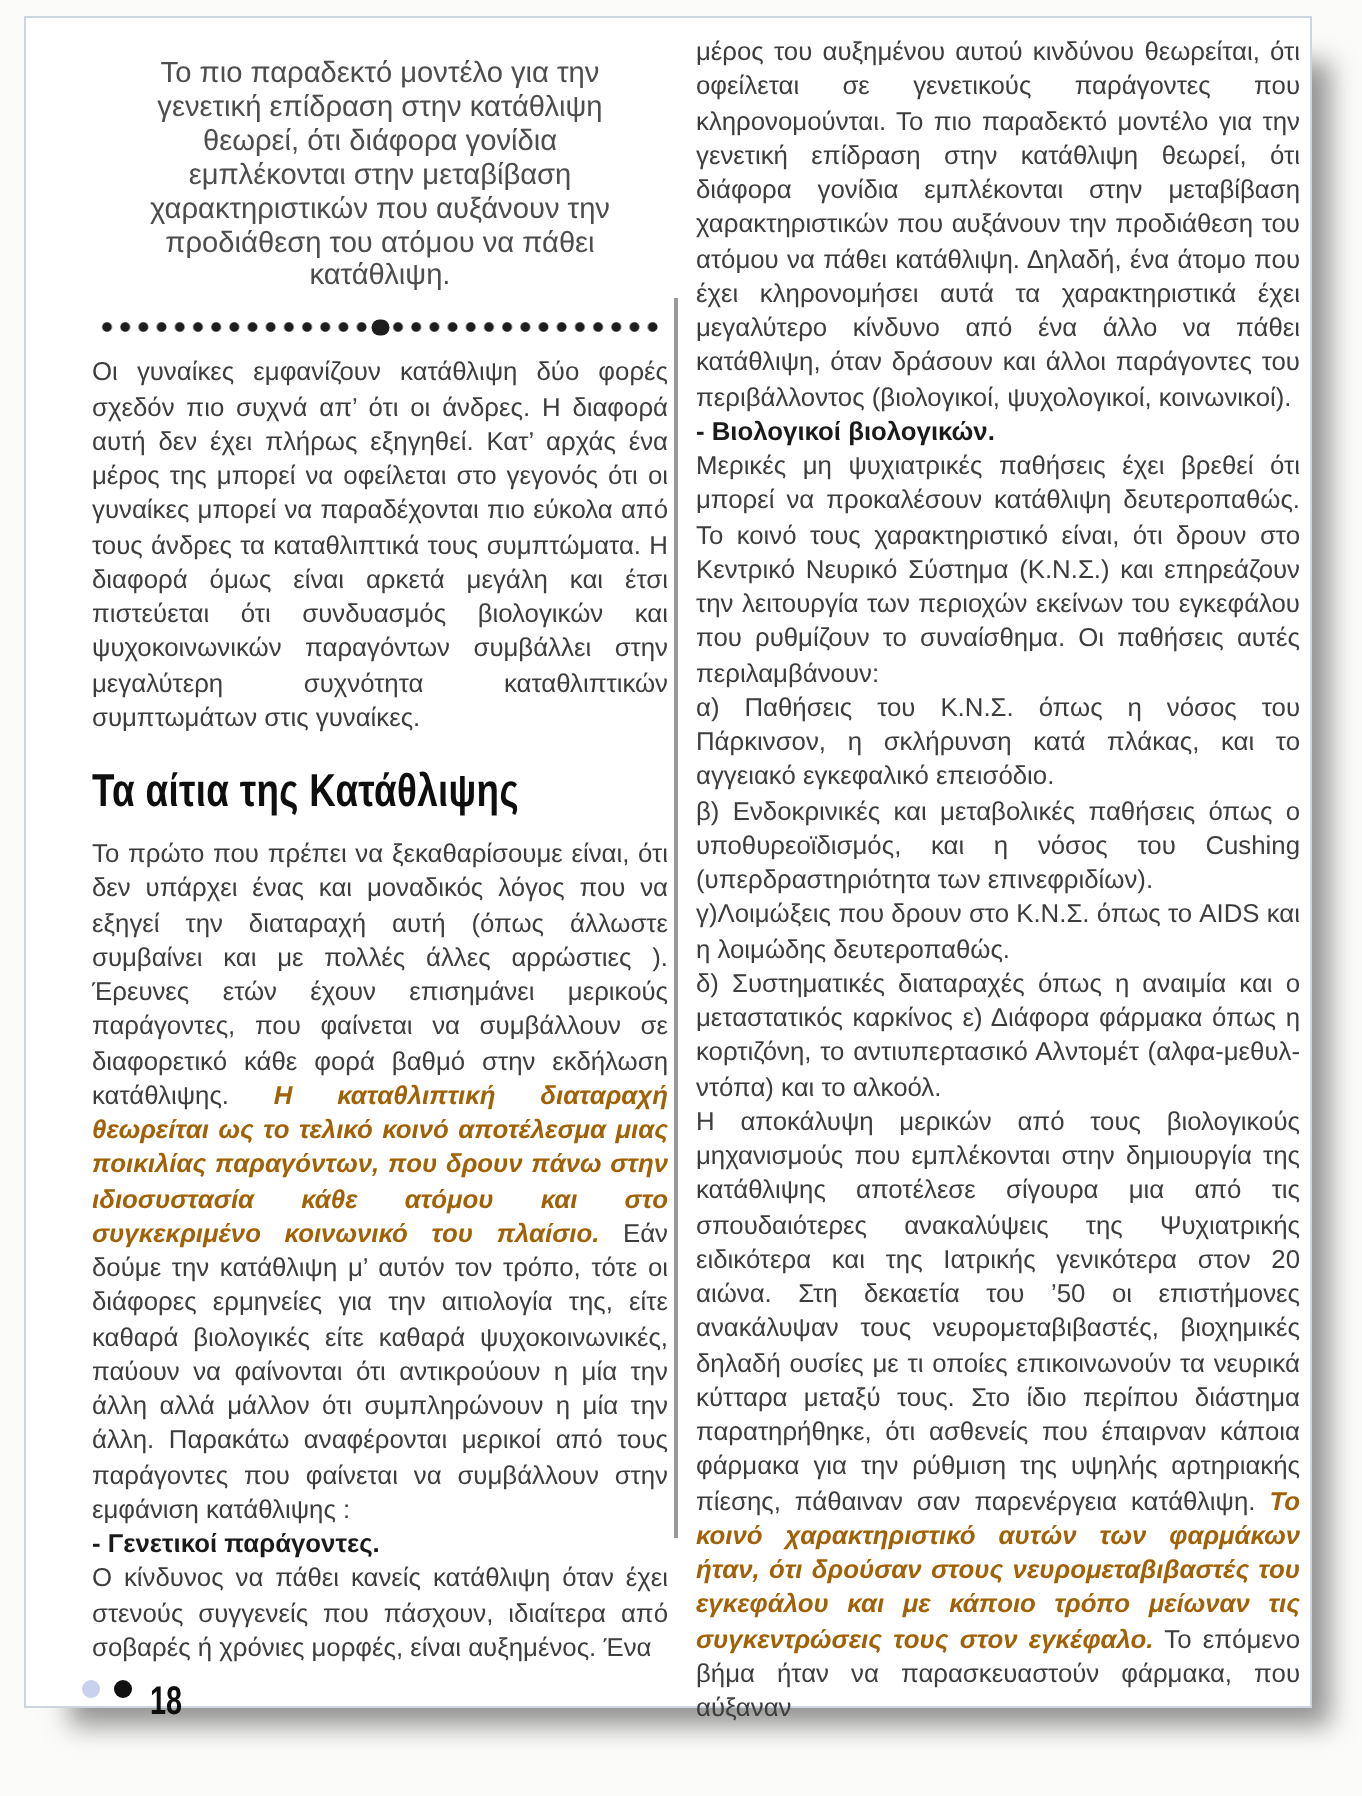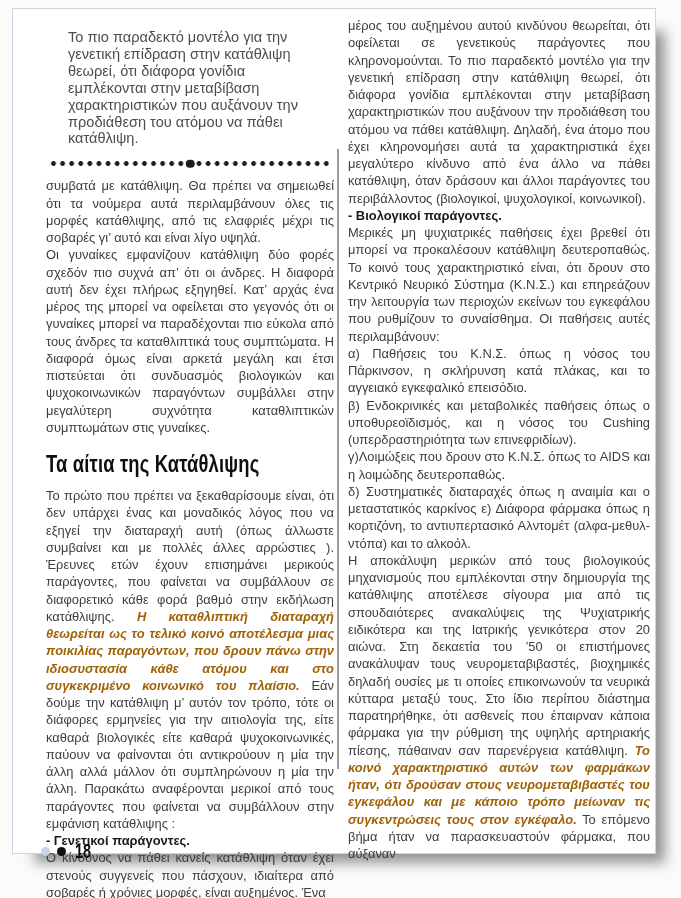--- a/index.html
+++ b/index.html
@@ -23,20 +23,21 @@
   .col-left{left:33px;width:288px;}
   .col-right{left:335px;width:302px;}
   .divider{
     position:absolute;
     left:324px;top:140px;
     width:1.5px;height:620px;
     background:#9a9a9a;
   }
   .quote{
     margin:12px 22px 6px 22px;
+    text-align:center;
     font-size:14.6px;
     line-height:16.9px;
     color:#4d4d4d;
   }
   .dotline{
     height:9px;
     margin:12px 3px 9px 3px;
     background-image:radial-gradient(circle at 4.5px 4.5px,#1d1d1d 2.1px,transparent 2.7px);
     background-size:9.1px 9px;
     background-repeat:repeat-x;
@@ -65,52 +66,51 @@
     font-weight:bold;
     color:#0e0e0e;
     transform:scaleX(0.80);
     transform-origin:0 50%;
     white-space:nowrap;
     letter-spacing:0.2px;
   }
   .pagenum{
     position:absolute;
     left:28px;top:831px;
-    display:flex;align-items:center;gap:7px;
+    display:flex;align-items:flex-start;gap:7px;
   }
   .dot{width:9px;height:9px;border-radius:50%;}
   .dot-accent{background:#c9d2ec;}
   .dot-dark{background:#111111;}
   .pagenum-text{
     font-size:20px;font-weight:bold;color:#0e0e0e;
     transform:scaleX(0.72);transform-origin:0 50%;
     margin-left:2px;
   }
 </style>
 </head>
 <body>
 
 <div class="page">
 
   <div class="divider"></div>
 
   <div class="col col-left">
     <div class="quote">Το πιο παραδεκτό μοντέλο για την γενετική επίδραση στην κατάθλιψη θεωρεί, ότι διάφορα γονίδια εμπλέκονται στην μεταβίβαση χαρακτηριστικών που αυξάνουν την προδιάθεση του ατόμου να πάθει κατάθλιψη.</div>
     <div class="dotline"></div>
-    <p>συμβατά με κατάθλιψη. Θα πρέπει να σημειωθεί ότι τα νούμερα αυτά περιλαμβάνουν όλες τις μορφές κατάθλιψης, από τις ελαφριές μέχρι τις σοβαρές γι’ αυτό και είναι λίγο υψηλά.</p>
     <p>Οι γυναίκες εμφανίζουν κατάθλιψη δύο φορές σχεδόν πιο συχνά απ’ ότι οι άνδρες. Η διαφορά αυτή δεν έχει πλήρως εξηγηθεί. Κατ’ αρχάς ένα μέρος της μπορεί να οφείλεται στο γεγονός ότι οι γυναίκες μπορεί να παραδέχονται πιο εύκολα από τους άνδρες τα καταθλιπτικά τους συμπτώματα. Η διαφορά όμως είναι αρκετά μεγάλη και έτσι πιστεύεται ότι συνδυασμός βιολογικών και ψυχοκοινωνικών παραγόντων συμβάλλει στην μεγαλύτερη συχνότητα καταθλιπτικών συμπτωμάτων στις γυναίκες.</p>
     <div class="heading">Τα αίτια της Κατάθλιψης</div>
     <p><span>Το πρώτο που πρέπει να ξεκαθαρίσουμε είναι, ότι δεν υπάρχει ένας και μοναδικός λόγος που να εξηγεί την διαταραχή αυτή (όπως άλλωστε συμβαίνει και με πολλές άλλες αρρώστιες ). Έρευνες ετών έχουν επισημάνει μερικούς παράγοντες, που φαίνεται να συμβάλλουν σε διαφορετικό κάθε φορά βαθμό στην εκδήλωση κατάθλιψης. </span><span class="boldital">Η καταθλιπτική διαταραχή θεωρείται ως το τελικό κοινό αποτέλεσμα μιας ποικιλίας παραγόντων, που δρουν πάνω στην ιδιοσυστασία κάθε ατόμου και στο συγκεκριμένο κοινωνικό του πλαίσιο.</span><span> Εάν δούμε την κατάθλιψη μ’ αυτόν τον τρόπο, τότε οι διάφορες ερμηνείες για την αιτιολογία της, είτε καθαρά βιολογικές είτε καθαρά ψυχοκοινωνικές, παύουν να φαίνονται ότι αντικρούουν η μία την άλλη αλλά μάλλον ότι συμπληρώνουν η μία την άλλη. Παρακάτω αναφέρονται μερικοί από τους παράγοντες που φαίνεται να συμβάλλουν στην εμφάνιση κατάθλιψης :</span></p>
     <p class="subhead">- Γενετικοί παράγοντες.</p>
     <p>Ο κίνδυνος να πάθει κανείς κατάθλιψη όταν έχει στενούς συγγενείς που πάσχουν, ιδιαίτερα από σοβαρές ή χρόνιες μορφές, είναι αυξημένος. Ένα</p>
   </div>
 
   <div class="col col-right">
     <p>μέρος του αυξημένου αυτού κινδύνου θεωρείται, ότι οφείλεται σε γενετικούς παράγοντες που κληρονομούνται. Το πιο παραδεκτό μοντέλο για την γενετική επίδραση στην κατάθλιψη θεωρεί, ότι διάφορα γονίδια εμπλέκονται στην μεταβίβαση χαρακτηριστικών που αυξάνουν την προδιάθεση του ατόμου να πάθει κατάθλιψη. Δηλαδή, ένα άτομο που έχει κληρονομήσει αυτά τα χαρακτηριστικά έχει μεγαλύτερο κίνδυνο από ένα άλλο να πάθει κατάθλιψη, όταν δράσουν και άλλοι παράγοντες του περιβάλλοντος (βιολογικοί, ψυχολογικοί, κοινωνικοί).</p>
-    <p class="subhead">- Βιολογικοί παράγοντες.</p>
+    <p class="subhead">- Βιολογικοί βιολογικών.</p>
     <p>Μερικές μη ψυχιατρικές παθήσεις έχει βρεθεί ότι μπορεί να προκαλέσουν κατάθλιψη δευτεροπαθώς. Το κοινό τους χαρακτηριστικό είναι, ότι δρουν στο Κεντρικό Νευρικό Σύστημα (Κ.Ν.Σ.) και επηρεάζουν την λειτουργία των περιοχών εκείνων του εγκεφάλου που ρυθμίζουν το συναίσθημα. Οι παθήσεις αυτές περιλαμβάνουν:</p>
     <p>α) Παθήσεις του Κ.Ν.Σ. όπως η νόσος του Πάρκινσον, η σκλήρυνση κατά πλάκας, και το αγγειακό εγκεφαλικό επεισόδιο.</p>
     <p>β) Ενδοκρινικές και μεταβολικές παθήσεις όπως ο υποθυρεοϊδισμός, και η νόσος του Cushing (υπερδραστηριότητα των επινεφριδίων).</p>
     <p>γ)Λοιμώξεις που δρουν στο Κ.Ν.Σ. όπως το AIDS και η λοιμώδης δευτεροπαθώς.</p>
     <p>δ) Συστηματικές διαταραχές όπως η αναιμία και ο μεταστατικός καρκίνος ε) Διάφορα φάρμακα όπως η κορτιζόνη, το αντιυπερτασικό Αλντομέτ (αλφα-μεθυλ-ντόπα) και το αλκοόλ.</p>
     <p><span>Η αποκάλυψη μερικών από τους βιολογικούς μηχανισμούς που εμπλέκονται στην δημιουργία της κατάθλιψης αποτέλεσε σίγουρα μια από τις σπουδαιότερες ανακαλύψεις της Ψυχιατρικής ειδικότερα και της Ιατρικής γενικότερα στον 20 αιώνα. Στη δεκαετία του ’50 οι επιστήμονες ανακάλυψαν τους νευρομεταβιβαστές, βιοχημικές δηλαδή ουσίες με τι οποίες επικοινωνούν τα νευρικά κύτταρα μεταξύ τους. Στο ίδιο περίπου διάστημα παρατηρήθηκε, ότι ασθενείς που έπαιρναν κάποια φάρμακα για την ρύθμιση της υψηλής αρτηριακής  πίεσης, πάθαιναν σαν παρενέργεια κατάθλιψη. </span><span class="boldital">Το κοινό χαρακτηριστικό αυτών των φαρμάκων ήταν, ότι δρούσαν στους νευρομεταβιβαστές του εγκεφάλου και με κάποιο τρόπο μείωναν τις συγκεντρώσεις τους στον εγκέφαλο.</span><span> Το επόμενο βήμα ήταν να παρασκευαστούν φάρμακα, που αύξαναν</span></p>
   </div>
 
   <div class="pagenum">
     <span class="dot dot-accent"></span>

